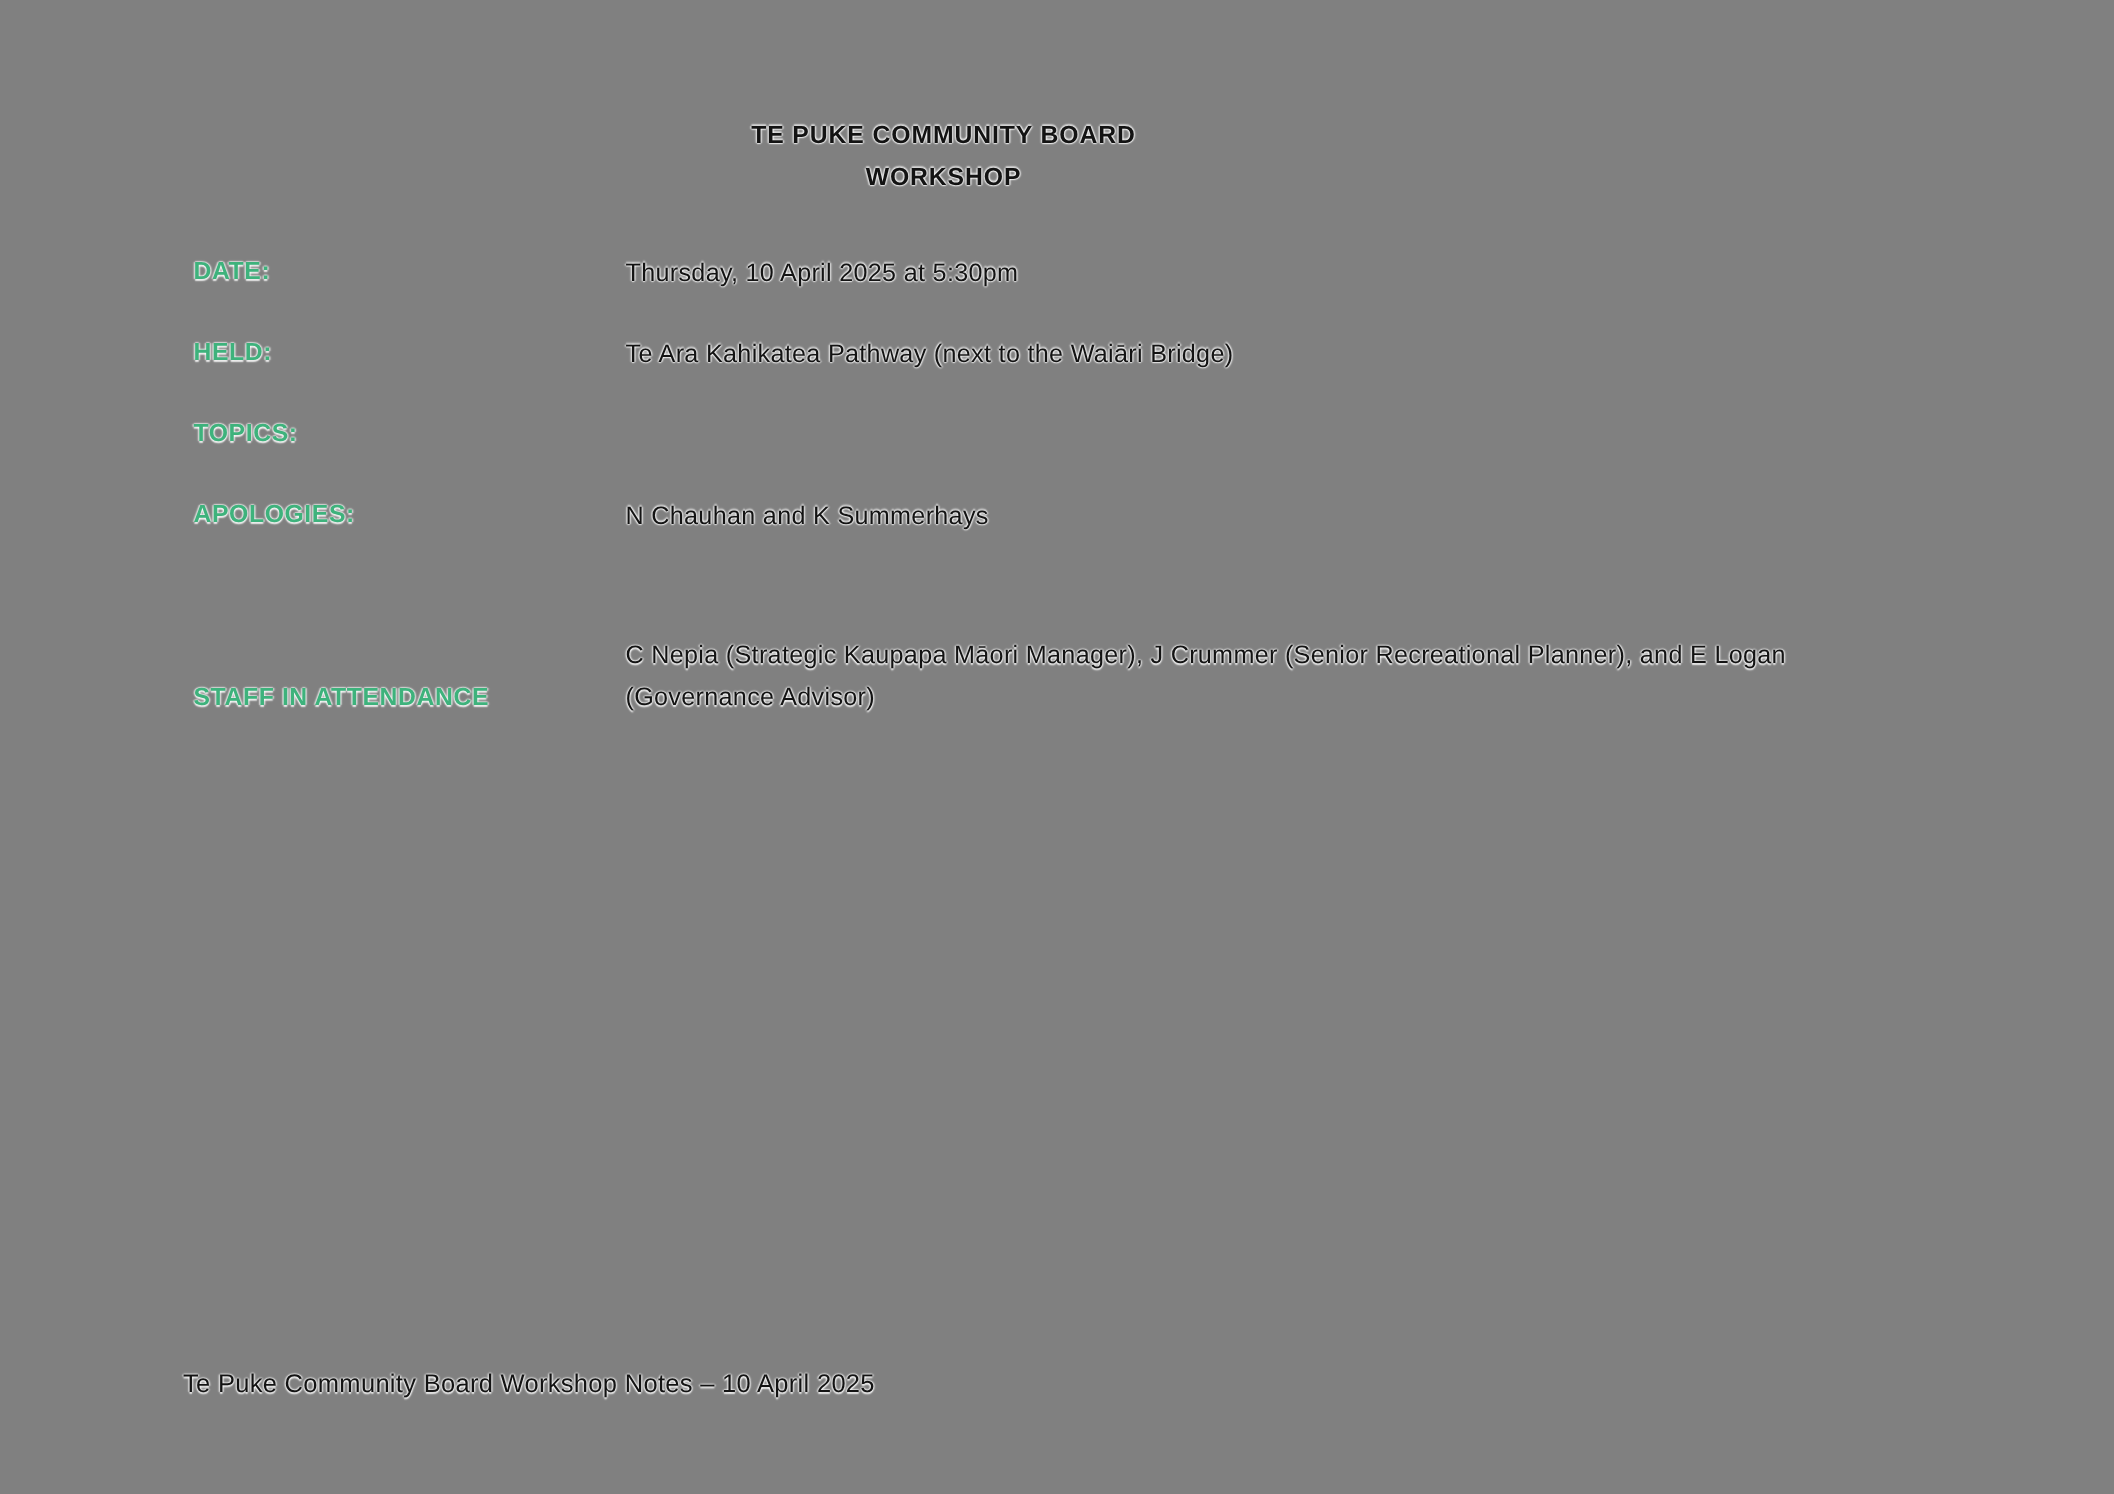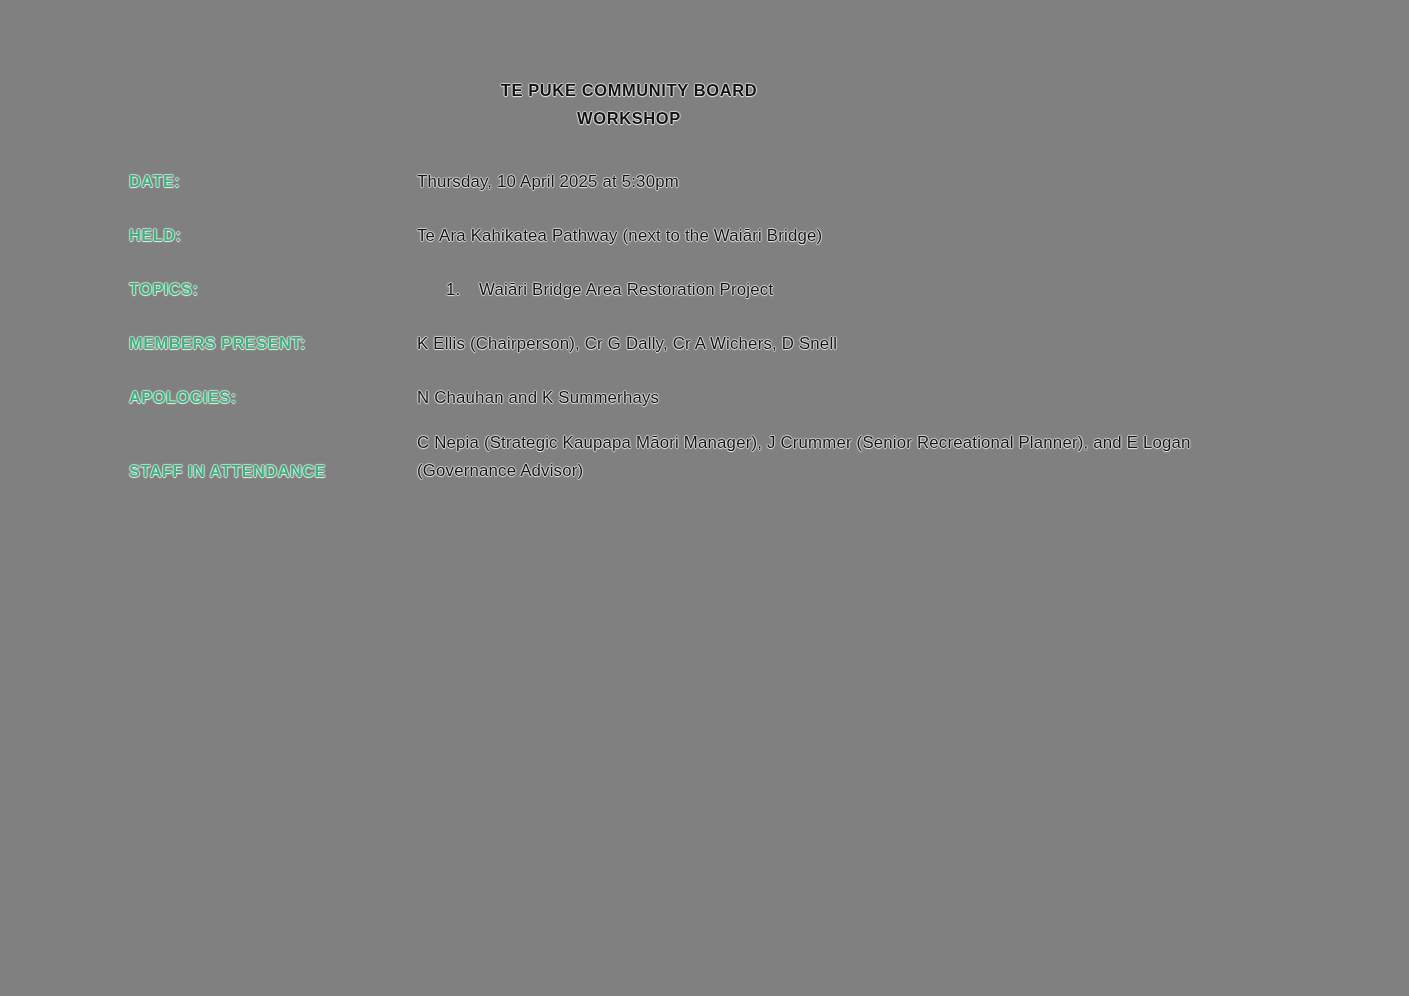--- a/index.html
+++ b/index.html
@@ -77,20 +77,21 @@
   .value {
     color: var(--text);
     font-size: 16.8px;
     font-weight: 400;
     line-height: 17px;
     max-width: 865px;
     letter-spacing: 0.2px;
   }
   .value.multiline {
     line-height: 28px;
+    margin-top: 48px;
   }
   .list-number {
     display: inline-block;
     margin-left: 29px;
     width: 33px;
   }
   .footer {
     position: absolute;
     left: 122px;
     top: 913px;
@@ -117,36 +118,30 @@
       <div class="value halo">Thursday, 10 April 2025 at 5:30pm</div>
     </div>
 
     <div class="row">
       <div class="label halo">HELD:</div>
       <div class="value halo">Te Ara Kahikatea Pathway (next to the Waiāri Bridge)</div>
     </div>
 
     <div class="row">
       <div class="label halo">TOPICS:</div>
-      <div class="value halo">
-        <span class="list-number">1.</span><span>Waiāri Bridge Area Restoration Project</span>
-      </div>
     </div>
 
-    <div class="row">
-      <div class="label halo">MEMBERS PRESENT:</div>
-      <div class="value halo">K Ellis (Chairperson), Cr G Dally, Cr A Wichers, D Snell</div>
-    </div>
 
     <div class="row tight">
       <div class="label halo">APOLOGIES:</div>
       <div class="value halo">N Chauhan and K Summerhays</div>
     </div>
 
     <div class="row center">
       <div class="label halo">STAFF IN ATTENDANCE</div>
       <div class="value multiline halo">C Nepia (Strategic Kaupapa Māori Manager), J Crummer (Senior Recreational Planner), and E Logan (Governance Advisor)</div>
     </div>
 
   </div>
 
+  <div class="footer halo">Te Puke Community Board Workshop Notes – 10 April 2025</div>
 
 </div>
 
 </body></html>

